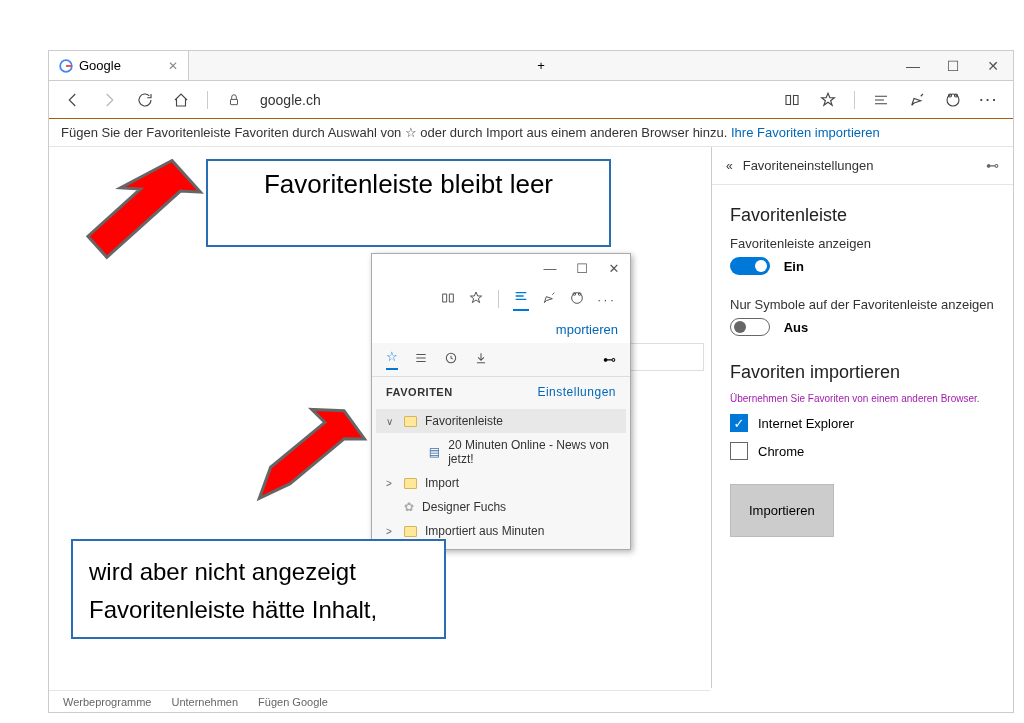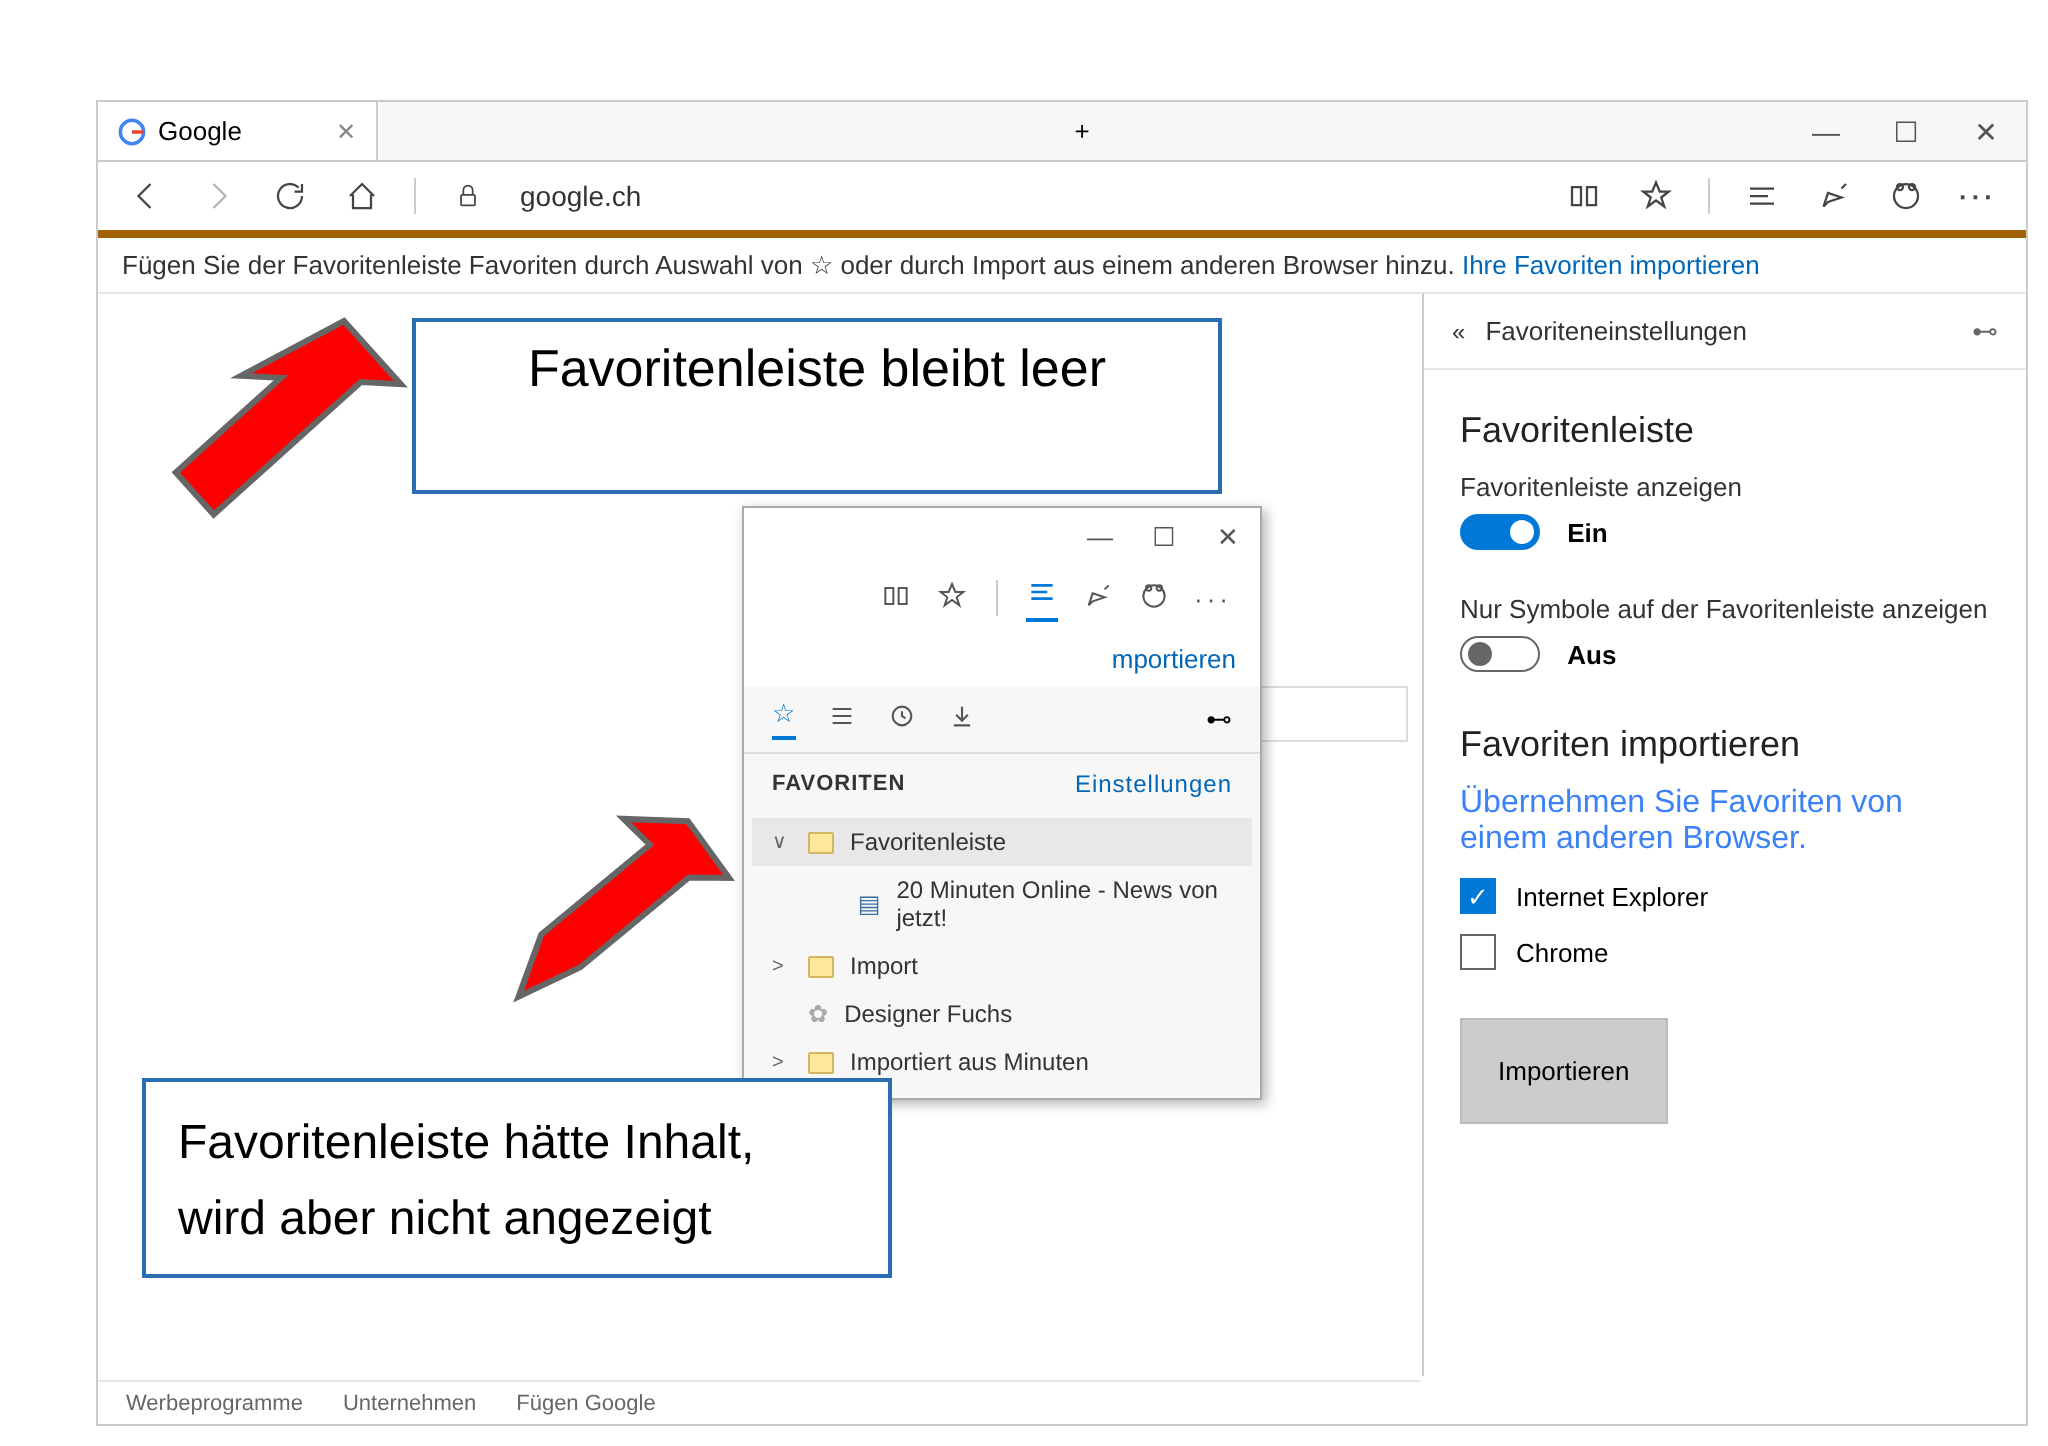--- a/index.html
+++ b/index.html
@@ -5,21 +5,21 @@
 * { box-sizing: border-box; margin: 0; padding: 0; }
 body { font-family: "Segoe UI", Arial, sans-serif; font-size: 13px; background: #fff; width: 1024px; height: 723px; position: relative; overflow: hidden; }
 .outer { position: absolute; left: 48px; top: 50px; right: 10px; bottom: 10px; border: 1px solid #ccc; background: #fff; }
 
 .tabbar { height: 30px; border-bottom: 1px solid #ccc; display: flex; align-items: stretch; background: #f7f7f7; }
 .tab { display: flex; align-items: center; gap: 6px; padding: 0 10px; border-right: 1px solid #ccc; background: #fff; width: 140px; }
 .tab .gicon { width: 14px; height: 14px; }
 .wincontrols { margin-left: auto; display: flex; }
 .wincontrols div { width: 40px; display: flex; align-items: center; justify-content: center; color: #555; font-size: 14px; }
 
-.toolbar { height: 38px; display: flex; align-items: center; border-bottom: 4px solid #a16207; padding: 0 10px; gap: 8px; }
+.toolbar { height: 38px; display: flex; align-items: center; border-bottom: 1px solid #a16207; padding: 0 10px; gap: 8px; }
 .tbtn { width: 28px; height: 28px; display: flex; align-items: center; justify-content: center; color: #444; }
 .tbtn svg { stroke: #444; fill: none; stroke-width: 1.5; }
 .sepv { width: 1px; height: 18px; background: #ccc; margin: 0 4px; }
 .url { flex: 1; font-size: 14px; color: #333; padding: 0 4px; }
 .rtools { display: flex; align-items: center; gap: 8px; margin-left: auto; }
 
 .favbar { padding: 6px 12px; border-bottom: 1px solid #e5e5e5; color: #333; font-size: 13px; }
 .favbar a { color: #0067b8; text-decoration: none; cursor: pointer; }
 
 .content { position: relative; height: calc(100% - 30px - 38px - 30px - 22px); background: #fff; }
@@ -52,21 +52,21 @@
 .settings .sbody { padding: 14px 18px; }
 .settings h3 { font-size: 18px; font-weight: 400; margin: 6px 0 10px; color: #222; }
 .settings .lbl { font-size: 13px; color: #333; margin: 10px 0 6px; }
 .toggle { width: 40px; height: 18px; border-radius: 9px; display: inline-block; position: relative; vertical-align: middle; }
 .toggle.on { background: #0078d7; }
 .toggle.off { background: #fff; border: 1px solid #666; }
 .toggle .knob { position: absolute; width: 12px; height: 12px; border-radius: 50%; top: 3px; background: #fff; }
 .toggle.on .knob { right: 3px; }
 .toggle.off .knob { left: 3px; background: #666; top: 2px; }
 .togglelbl { display: inline-block; margin-left: 10px; font-size: 13px; vertical-align: middle; font-weight: bold; }
-.sub { font-size: 16px; color: #3b82f6; margin-bottom: 10px; }
+.sub { font-size: 10px; color: #a21caf; margin-bottom: 10px; }
 .chkrow { display: flex; align-items: center; gap: 10px; margin: 10px 0; font-size: 13px; }
 .cbox { width: 18px; height: 18px; border: 1px solid #666; display: flex; align-items: center; justify-content: center; }
 .cbox.chk { background: #0078d7; border-color: #0078d7; color: #fff; font-size: 13px; }
 .btn { margin-top: 14px; padding: 18px 18px; background: #ccc; border: 1px solid #bbb; font-size: 13px; display: inline-block; cursor: pointer; }
 
 .footer { position: absolute; bottom: 0; left: 0; right: 303px; height: 22px; border-top: 1px solid #e5e5e5; display: flex; align-items: center; gap: 20px; padding: 0 14px; font-size: 11px; color: #666; }
 
 .ghost { position: absolute; left: 575px; top: 196px; width: 80px; height: 28px; border: 1px solid #ddd; background: #fff; }
 </style>
 </head>
@@ -251,22 +251,22 @@
       </div>
     </div>
 
     <div class="arrow" style="left:168px;top:225px">
       <svg width="160" height="140" viewBox="0 0 160 140">
         <polygon points="130,42 148,72 128,70 70,110 38,122 52,92 110,52 98,38" transform="rotate(-5 90 75)" fill="#ff0000" stroke="#666" stroke-width="3"></polygon>
       </svg>
     </div>
 
     <div class="box2">
+      <div>wird aber nicht angezeigt</div>
       <div>Favoritenleiste hätte Inhalt,</div>
-      <div>wird aber nicht angezeigt</div>
     </div>
 
     <div class="settings">
       <div class="shead">
         <span style="font-size:12px">«</span>
         <span>Favoriteneinstellungen</span>
         <span class="pin">⊷</span>
       </div>
       <div class="sbody">
         <h3>Favoritenleiste</h3>

